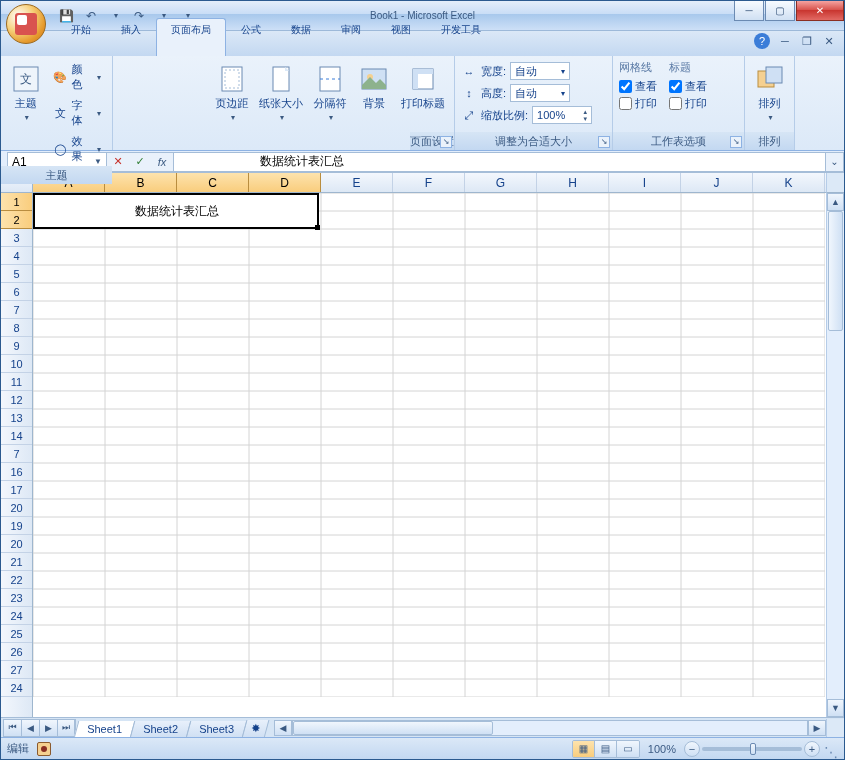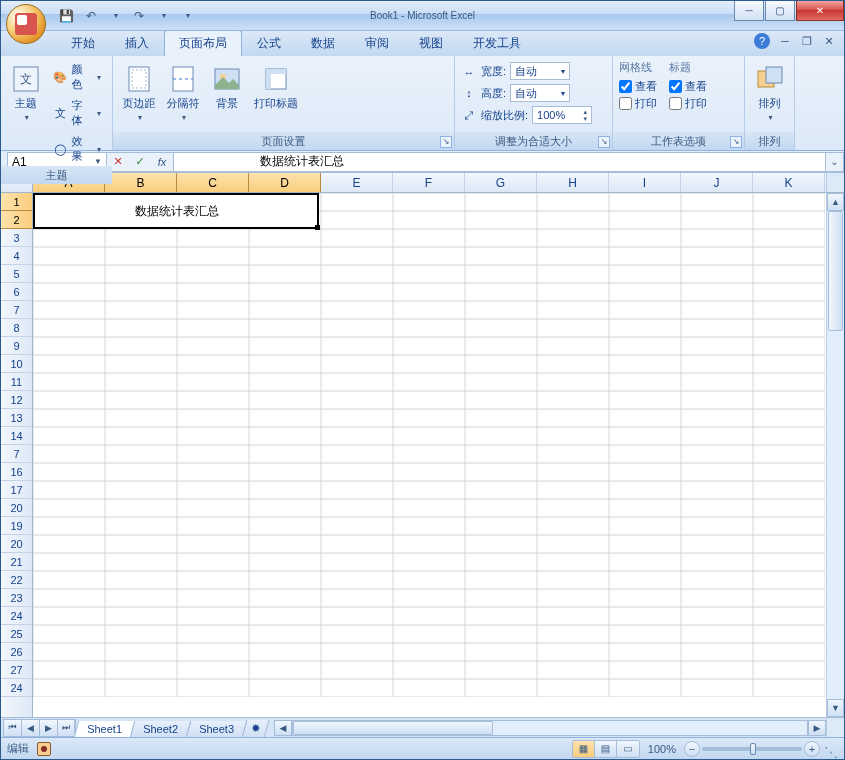--- a/index.html
+++ b/index.html
@@ -12,21 +12,21 @@
 .office-logo { width: 22px; height: 22px; background: #d9534f; border-radius: 3px; position: relative; }
 .office-logo::before { content:''; position:absolute; width:10px; height:10px; background:#fff; border-radius:2px; top:2px; left:2px; }
 .qat { margin-left: 55px; display: flex; gap: 2px; align-items: center; }
 .qat-btn { width: 22px; height: 22px; display: flex; align-items: center; justify-content: center; color: #3b5a82; cursor: pointer; border-radius: 2px; }
 .title-text { position: absolute; left: 50%; transform: translateX(-50%); color: #3b5a82; font-size: 10px; }
 .win-controls { position: absolute; right: 0; top: 0; display: flex; height: 22px; }
 .win-btn { width: 30px; height: 20px; display:flex; align-items:center; justify-content:center; margin-left:1px; border:1px solid #6b8ab2; border-top:none; background: linear-gradient(#f7fbff,#d0e0f3); cursor:pointer; font-size:10px; color:#2b4a72;}
 .win-btn.close { width: 48px; background: linear-gradient(#f5a3a0,#d95650 45%,#c7322c 46%,#e26a64); color:#fff; border-color:#8a2e23;}
 
 .ribbon-tabs { height: 25px; background: linear-gradient(#dbe8f7,#c3d8f1); display:flex; align-items:flex-end; padding-left:55px; position:relative;}
-.ribbon-tab { padding: 4px 14px 4px; color:#15428b; cursor:pointer; font-size:12px; border:1px solid transparent; border-bottom:none; border-radius:3px 3px 0 0;}
+.ribbon-tab { padding: 4px 14px 19px; color:#15428b; cursor:pointer; font-size:10px; border:1px solid transparent; border-bottom:none; border-radius:3px 3px 0 0;}
 .ribbon-tab.active { background:#e9f1fb; border-color:#8db2e3; color:#15428b;}
 .ribbon-right { position:absolute; right:8px; top:2px; display:flex; gap:8px; align-items:center;}
 .help-icon { width:16px; height:16px; border-radius:50%; background:#3b7dd8; color:#fff; font-size:11px; display:flex;align-items:center;justify-content:center; cursor:pointer;}
 .doc-ctrl { width:14px; height:14px; color:#3b5a82; cursor:pointer; display:flex;align-items:center;justify-content:center; font-size:11px;}
 
 .ribbon { height: 95px; background: linear-gradient(#eaf2fb,#dce9f8); border-bottom: 1px solid #8db2e3; display:flex; }
 .ribbon-group { border-right:1px solid #b5cce8; padding: 4px 6px; display:flex; flex-direction:column; position:relative;}
 .ribbon-group-title { text-align:center; color:#3b5a82; font-size:11px; padding:2px 0; background: linear-gradient(#d6e5f5,#c3d8f1); margin:0 -6px -4px; height:18px; line-height:14px; position:relative;}
 .ribbon-group-launcher { position:absolute; right:2px; bottom:2px; width:12px; height:12px; border:1px solid #8db2e3; background:#eaf2fb; display:flex;align-items:center;justify-content:center; font-size:8px; color:#3b5a82; cursor:pointer;}
 .ribbon-body { flex:1; display:flex; align-items:flex-start; gap:4px; }
@@ -174,30 +174,40 @@
             </div>
           <div class="small-btn drop-arrow">
               <span class="small-icon">◯</span>
               <span>效果</span>
             </div>
         </div>
       </div>
       <div class="ribbon-group-title">主题</div>
     </div>
 
-    <div class="ribbon-group" style="width:342px;">
+    <div class="ribbon-group" style="width:342px;align-items:flex-end;">
       <div class="ribbon-body">
         <div class="big-btn">
             <div class="big-icon">
               <svg class="icon-svg" viewBox="0 0 32 32">
                 <rect x="6" y="4" width="20" height="24" fill="#fff" stroke="#6b8ab2"></rect>
                 <rect x="9" y="7" width="14" height="18" fill="none" stroke="#a5bdd8" stroke-dasharray="2"></rect>
               </svg>
             </div>
             <span>页边距</span>
+            <span class="drop-arrow"></span>
+          </div>
+        <div class="big-btn" style="width:50px;">
+            <div class="big-icon">
+              <svg class="icon-svg" viewBox="0 0 32 32">
+                <rect x="8" y="4" width="16" height="24" fill="#fff" stroke="#6b8ab2"></rect>
+                <path d="M20 4 l4 4 h-4 z" fill="#dce9f7"></path>
+              </svg>
+            </div>
+            <span>纸张大小</span>
             <span class="drop-arrow"></span>
           </div>
         <div class="big-btn">
             <div class="big-icon">
               <svg class="icon-svg" viewBox="0 0 32 32">
                 <rect x="6" y="4" width="20" height="24" fill="#fff" stroke="#6b8ab2"></rect>
                 <line x1="6" y1="16" x2="26" y2="16" stroke="#3b7dd8" stroke-dasharray="3"></line>
               </svg>
             </div>
             <span>分隔符</span>

